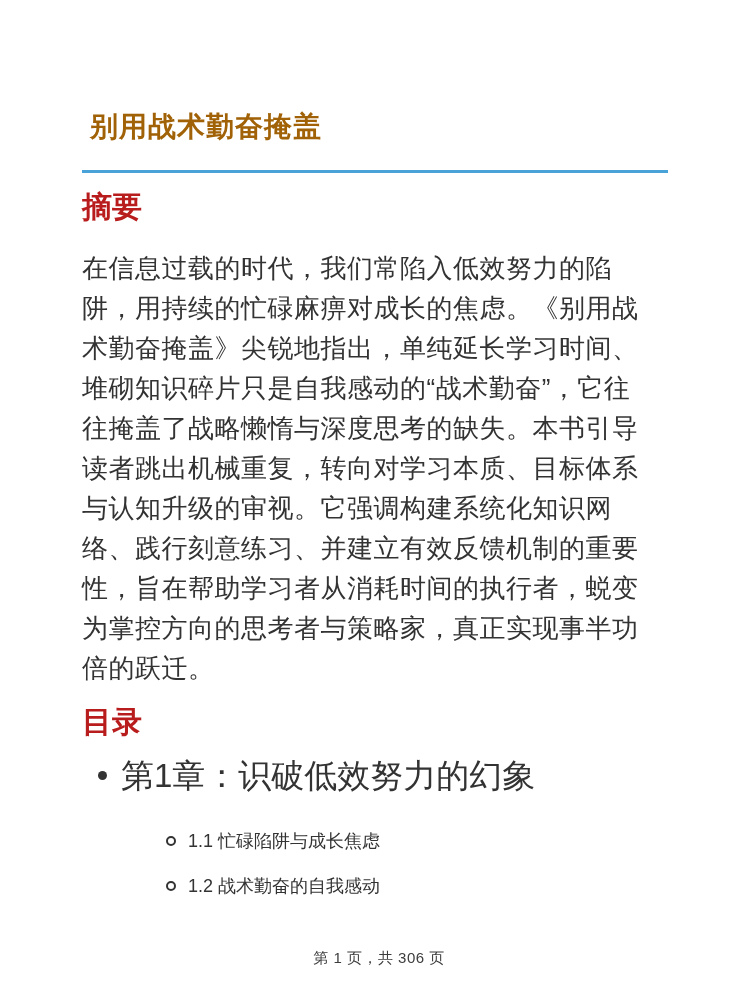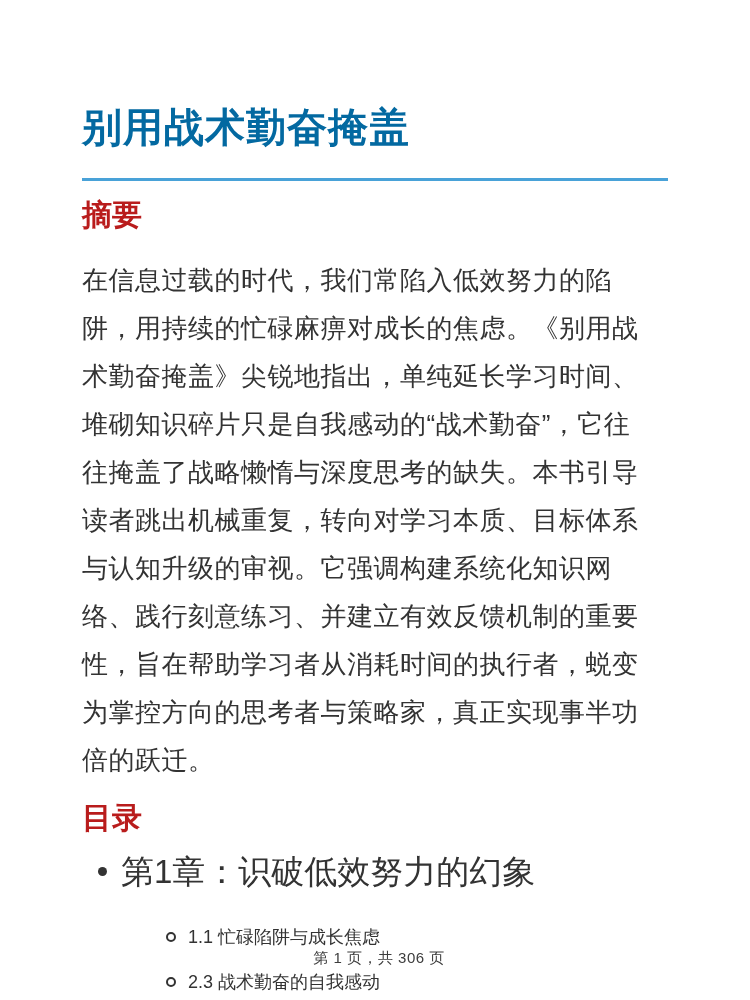--- a/index.html
+++ b/index.html
@@ -12,45 +12,45 @@
     position: relative;
     width: 750px;
     height: 1000px;
     background: #ffffff;
     overflow: hidden;
   }
   .content {
     padding: 100px 82px 0 82px;
   }
   .doc-title {
-    margin: 0;
-    font-size: 40px;
+    margin: 8px;
+    font-size: 28px;
     font-weight: 700;
-    color: #0369a1;
+    color: #a16207;
     line-height: 1.35;
     letter-spacing: 1px;
   }
   .title-underline {
     margin-top: 24px;
     height: 0;
     border-bottom: 3px solid #49a2d8;
     width: 100%;
   }
   .section-heading {
     margin: 16px 0 0 0;
     font-size: 30px;
     font-weight: 700;
     color: #b91c1c;
     line-height: 1.2;
   }
   .abstract-text {
     margin: 23px 12px 0 0;
     font-size: 26px;
     color: #333333;
-    line-height: 48px;
+    line-height: 40px;
     letter-spacing: 0.5px;
     text-align: left;
     overflow-wrap: break-word;
     word-break: break-all;
   }
   .toc-list {
     margin-top: 16px;
     color: #333333;
   }
   .toc-chapter {
@@ -121,21 +121,21 @@
         <span class="bullet-disc"></span>
         <span>第1章：识破低效努力的幻象</span>
       </div>
       <div class="toc-subs">
         <div class="toc-sub">
           <span class="bullet-circle"></span>
           <span>1.1 忙碌陷阱与成长焦虑</span>
         </div>
         <div class="toc-sub">
           <span class="bullet-circle"></span>
-          <span>2.3 战术勤奋的自我感动</span>
+          <span>1.2 战术勤奋的自我感动</span>
         </div>
       </div>
     </div>
 
   </div>
 
   <div class="page-footer">第 1 页，共 306 页</div>
 </div>
 
 </body></html>

